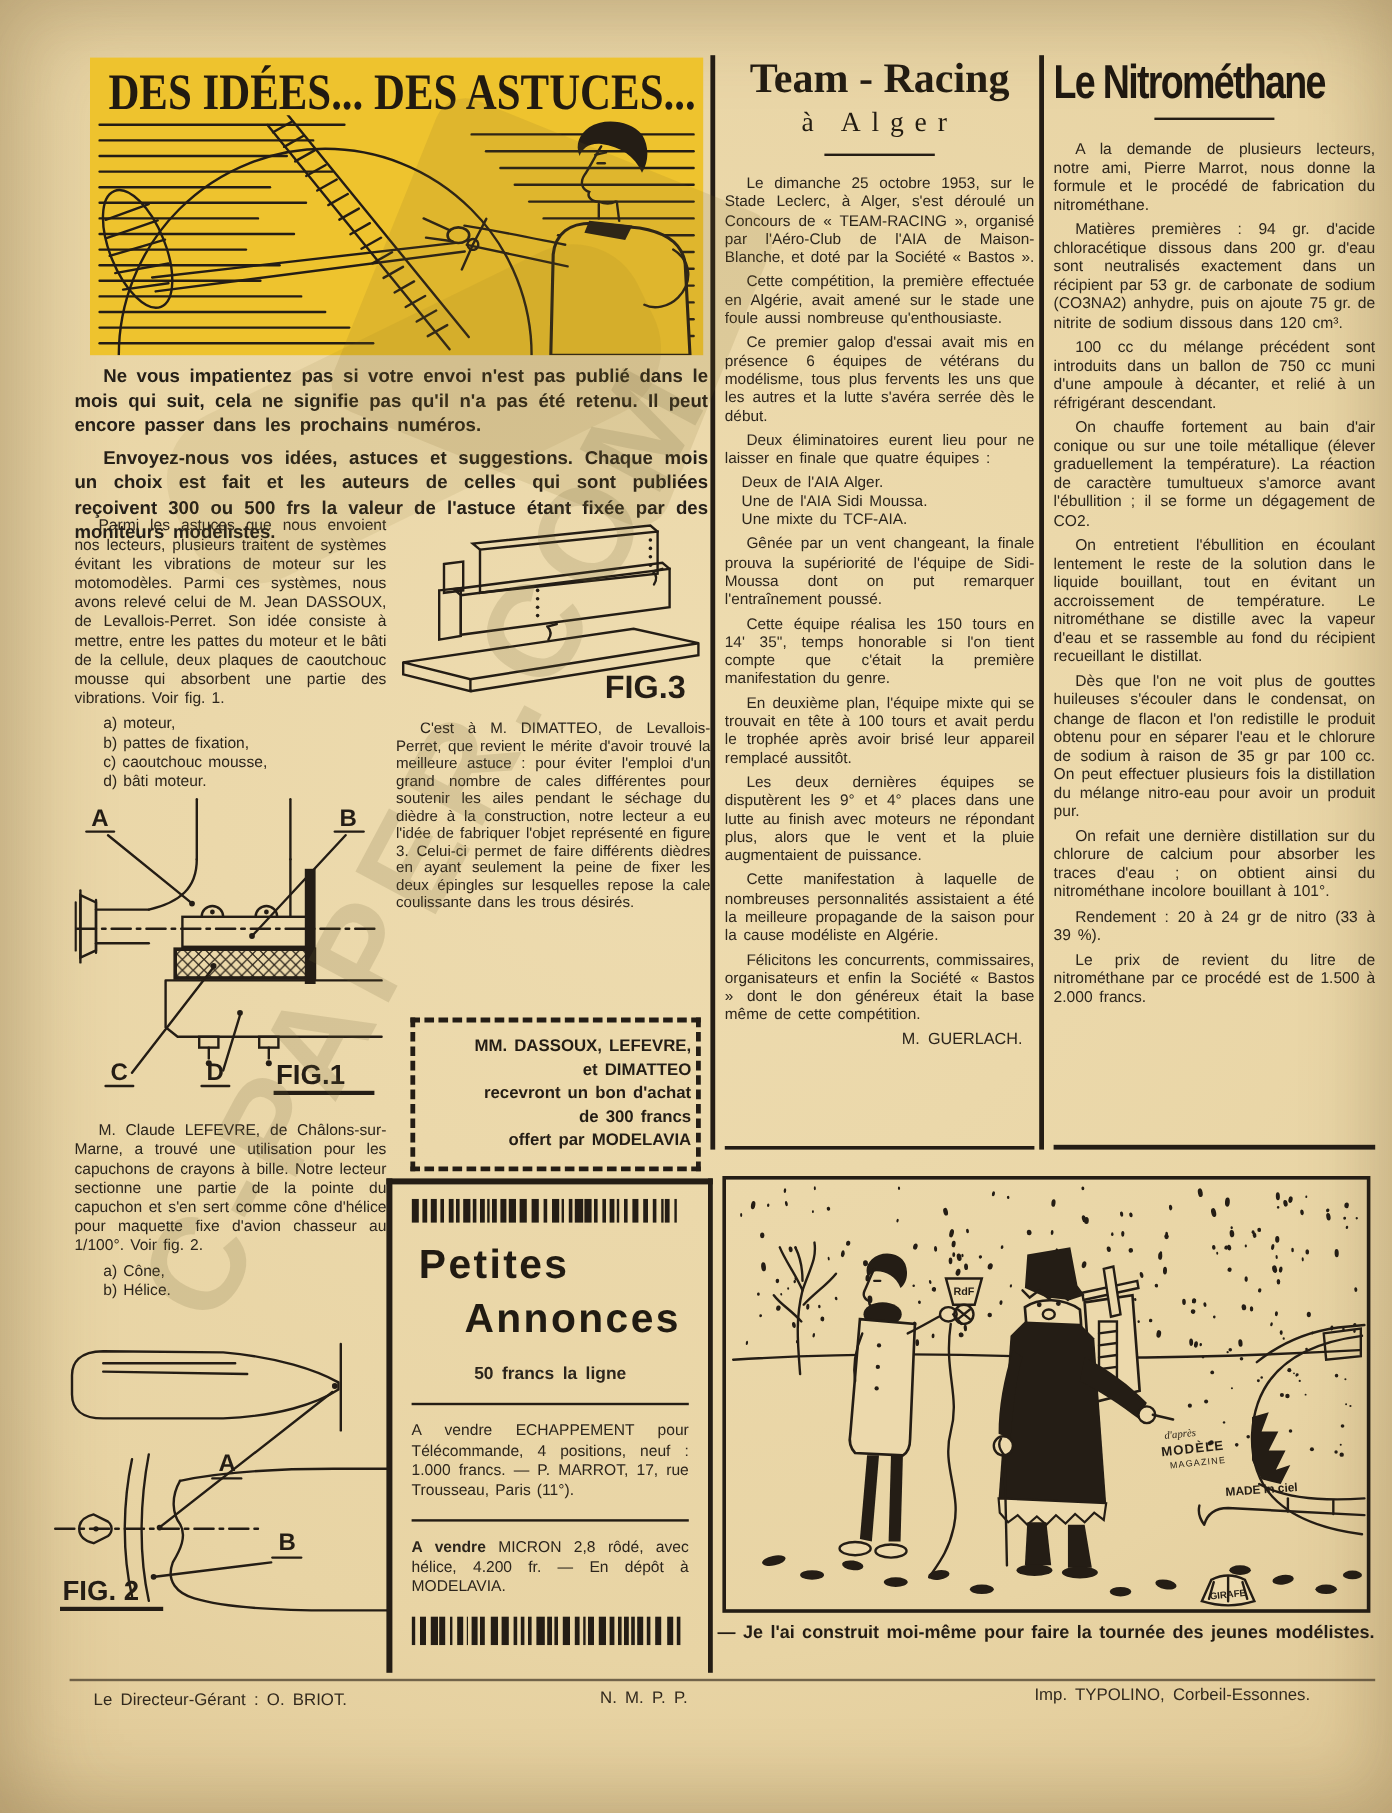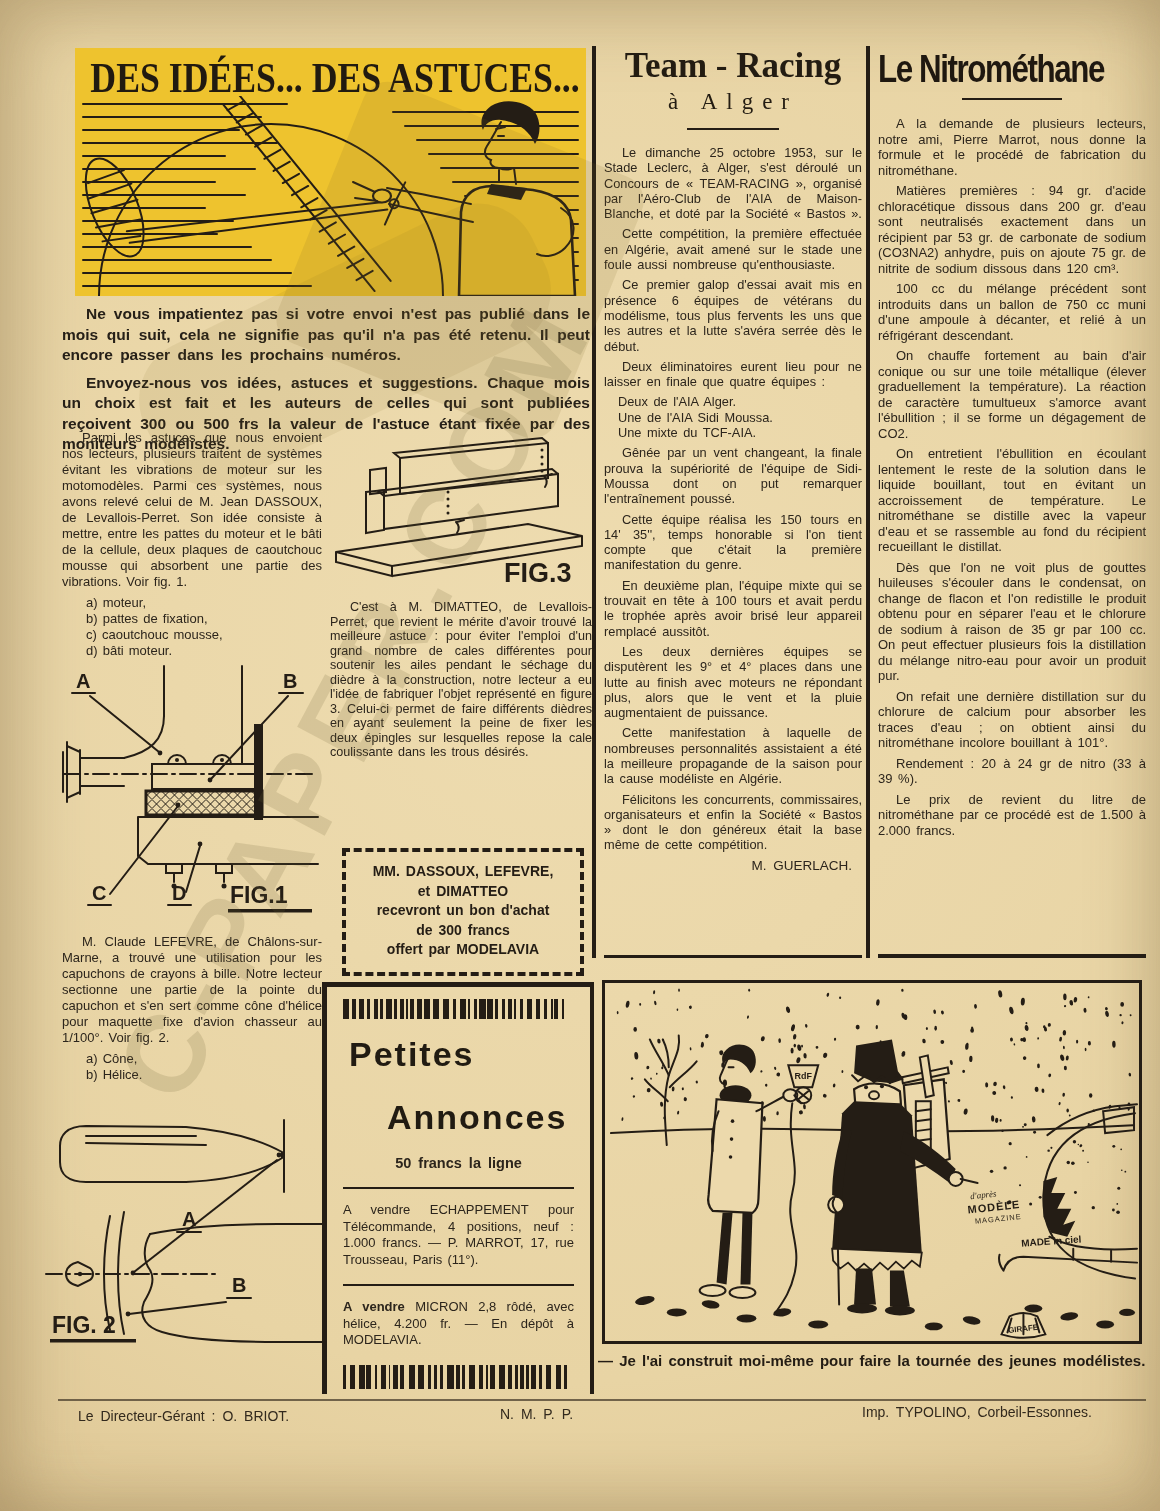--- a/index.html
+++ b/index.html
@@ -31,21 +31,21 @@
   .jp p{margin:0 0 5px;text-indent:20px;}
   .leftcol{position:absolute;left:62px;width:260px;font-size:13px;line-height:16px;word-spacing:1.5px;}
   .l1{top:430px;} .l2{top:934px;}
   .fig-list div{text-indent:0;padding-left:24px;}
   .figsvg{position:absolute;}
   #fig1{left:62px;top:660px;width:258px;height:266px;}
   #fig2{left:38px;top:1106px;width:288px;height:244px;}
   #fig3{left:330px;top:434px;width:262px;height:158px;}
   .midcol{position:absolute;left:330px;top:600px;width:262px;font-size:12.6px;line-height:14.5px;word-spacing:1.5px;}
   .modelavia{position:absolute;left:342px;top:848px;width:226px;border:4px dashed #241d15;padding:10px 4px 12px;
-    text-align:center;font-weight:bold;font-size:14px;line-height:19.5px;word-spacing:2px;color:#241d15;}
+    text-align:right;font-weight:bold;font-size:14px;line-height:19.5px;word-spacing:2px;color:#241d15;}
   
   .team{position:absolute;left:604px;top:46px;width:258px;height:910px;overflow:hidden;}
   .team-title{font-family:"Liberation Serif",serif;font-weight:bold;font-size:35px;
     text-align:center;white-space:nowrap;color:#231c12;}
   .team-sub{font-family:"Liberation Serif",serif;font-size:23px;letter-spacing:9px;text-align:center;margin-top:3px;color:#231c12;}
   .team-rule{width:92px;height:2px;background:#241d15;margin:13px auto 15px;}
   .team-body{font-size:12.8px;line-height:15.3px;text-align:justify;word-spacing:2px;}
   .team-body p{margin:0 0 5px;text-indent:18px;}
   .team-list div{padding-left:14px;margin:0;}
   .signature{text-align:right;padding-right:10px;margin-top:3px;font-size:13.5px;word-spacing:3px;}
@@ -56,21 +56,21 @@
   .nitro-rule{width:100px;height:2px;background:#241d15;margin:14px auto 16px;}
   .nitro-body{font-size:13px;line-height:15.5px;text-align:justify;word-spacing:2px;}
   .nitro-body p{margin:0 0 5px;text-indent:18px;}
   
   .petites{position:absolute;left:322px;top:982px;width:272px;height:412px;box-sizing:border-box;
     border-top:5px solid #241d15;border-left:5px solid #241d15;border-right:4px solid #241d15;padding:12px 16px 0;}
   .barcode{display:flex;height:20px;overflow:hidden;}
   .barcode span{display:block;background:#241d15;height:100%;flex:none;}
   .bc2{height:24px;margin-top:16px;}
   .pa-t1{font-weight:bold;font-size:34px;letter-spacing:2px;color:#211b12;margin-top:16px;padding-left:6px;}
-  .pa-t2{font-weight:bold;font-size:34px;letter-spacing:2px;color:#211b12;margin-top:24px;padding-left:44px;}
+  .pa-t2{font-weight:bold;font-size:34px;letter-spacing:2px;color:#211b12;margin-top:6px;padding-left:44px;}
   .pa-price{text-align:center;font-weight:bold;font-size:14.5px;margin-top:18px;word-spacing:3px;}
   .pa-rule{height:2px;background:#241d15;margin:16px 0 13px;}
   .pa-ad{font-size:13px;line-height:16.5px;text-align:justify;word-spacing:1.5px;}
   .pa-ad b{font-weight:bold;}
   
   .cartoon{position:absolute;left:602px;top:980px;width:540px;height:364px;border:3px solid #241d15;box-sizing:border-box;}
   .cartoon svg{width:100%;height:100%;display:block;}
   .caption{position:absolute;left:598px;top:1352px;width:548px;font-weight:bold;font-size:15px;
     word-spacing:2px;color:#231c14;}
   

